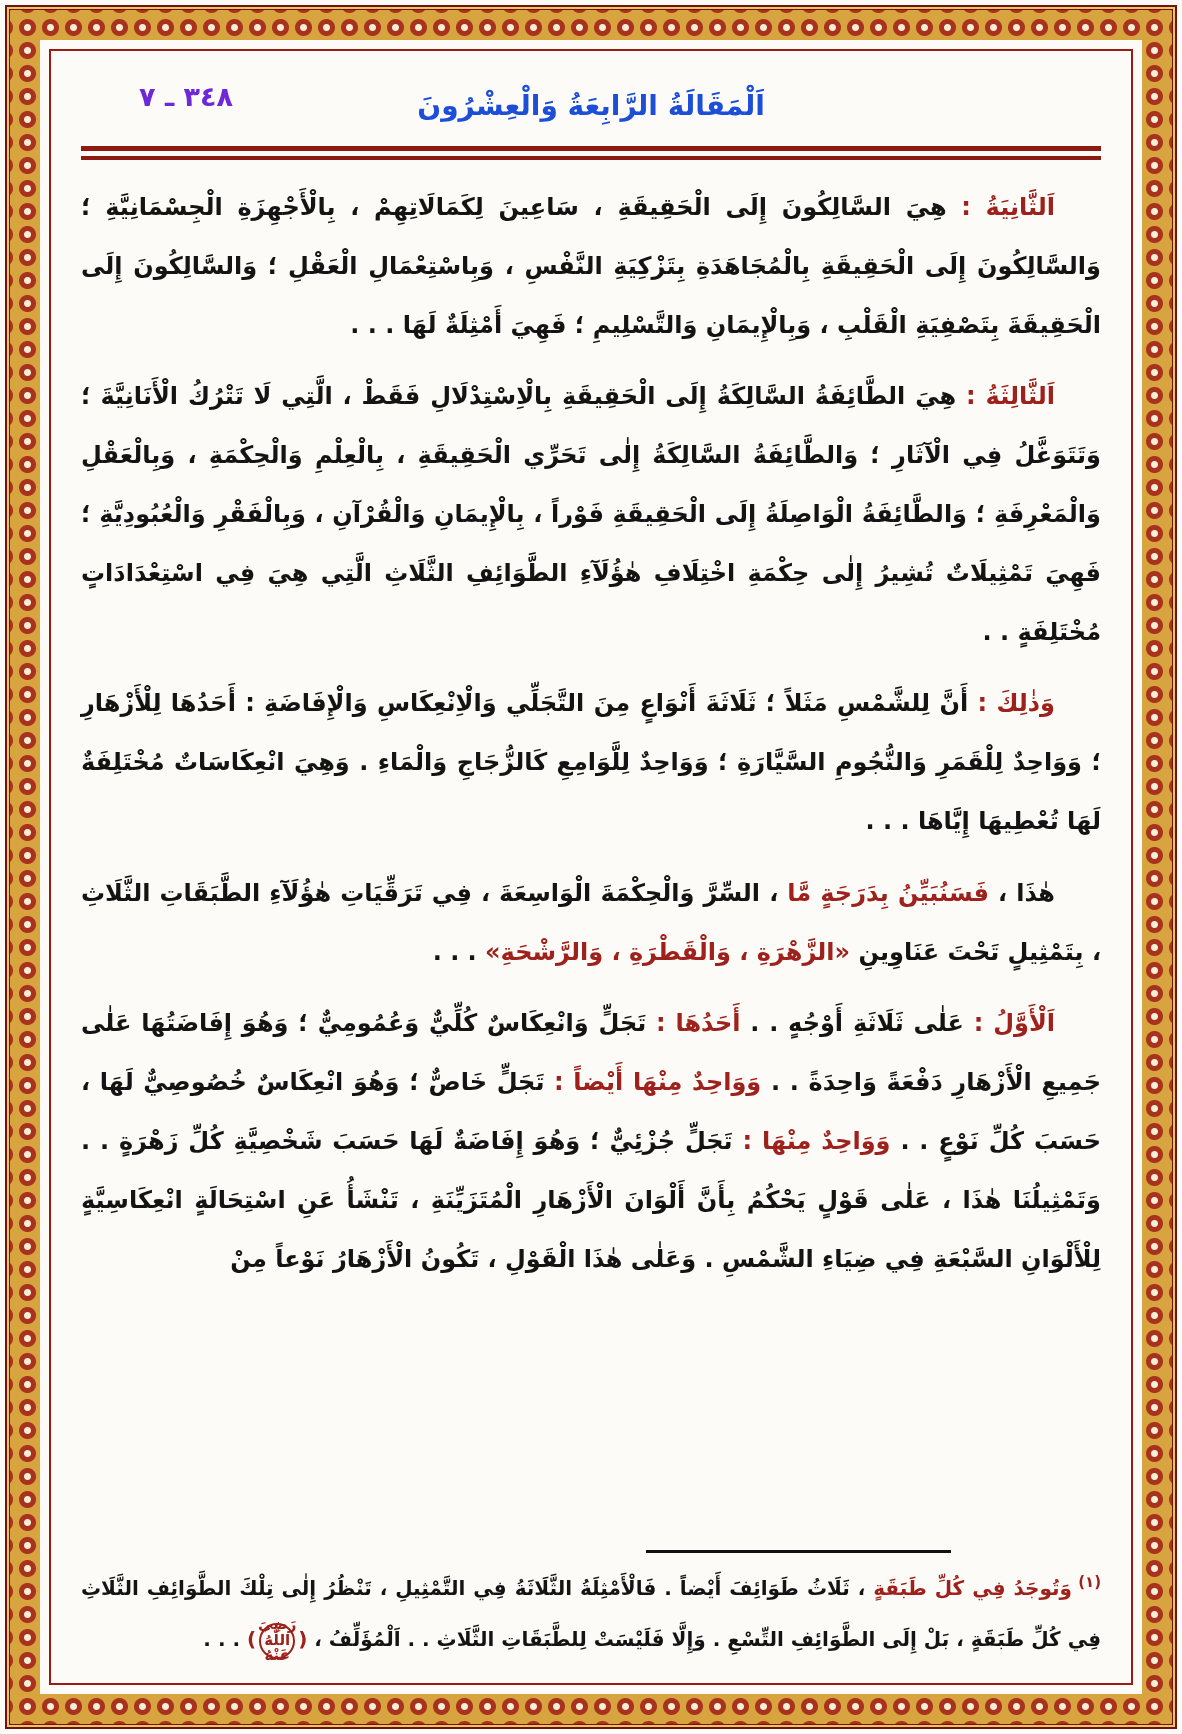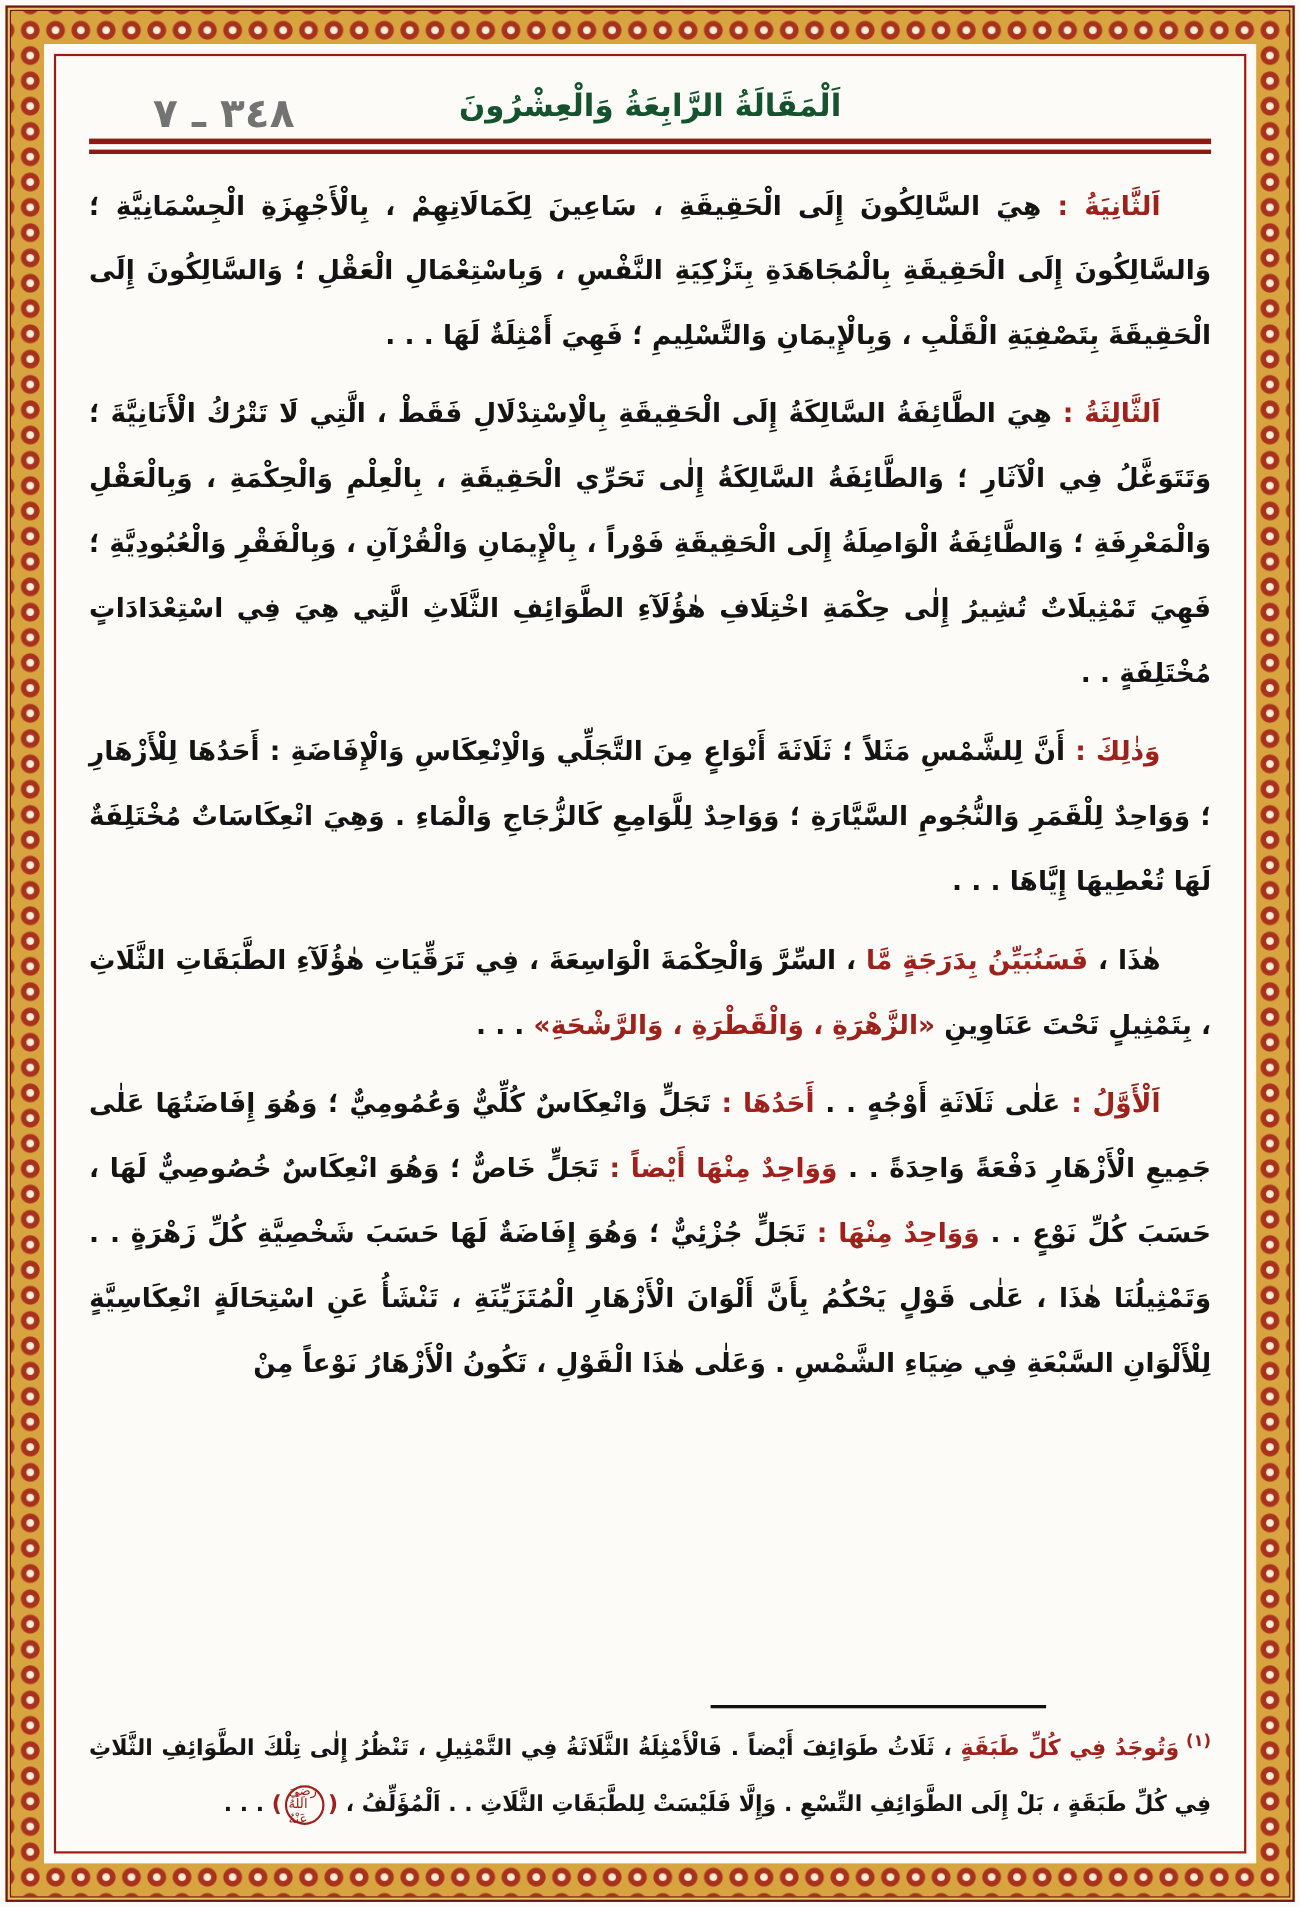--- a/index.html
+++ b/index.html
@@ -20,26 +20,26 @@
     border:1px solid #6f150d;
   }
   .gap{flex:1;display:flex;background:#fcfbf8;padding:9px;}
   .inner{
     flex:1;border:2px solid #9c1c12;
     padding:22px 30px 18px 30px;
     display:flex;flex-direction:column;
   }
   header{position:relative;text-align:center;padding:6px 0 10px 0;}
   h1{
-    margin:0;display:inline-block;
-    color:#14532d;font-size:28px;font-weight:bold;letter-spacing:0;
+    margin:10px;display:inline-block;
+    color:#1d4ed8;font-size:28px;font-weight:bold;letter-spacing:0;
   }
   .pagenum{
     position:absolute;left:58px;top:8px;
-    color:#737373;font-size:37px;font-weight:bold;
+    color:#6d28d9;font-size:27px;font-weight:bold;
   }
   .double-rule{
     height:5px;border-top:5px solid #8e1b12;border-bottom:4px solid #8e1b12;
     margin:4px 0 18px 0;
   }
   main{flex:1;}
   .para{
     margin:0 0 13px 0;
     color:#141414;font-size:24px;font-weight:bold;line-height:2.45;
     text-align:justify;
@@ -49,21 +49,21 @@
   .sup{font-size:15px;vertical-align:super;line-height:1;}
   .footnote-sep{
     height:0;border-top:3px solid #111;
     width:305px;margin:14px 150px 10px auto;
   }
   .footnote .para{font-size:20px;line-height:2.55;margin:0;}
   .seal{
     display:inline-flex;align-items:center;justify-content:center;
     width:36px;height:36px;border-radius:50%;
     border:2px solid #9e211b;color:#9e211b;
-    font-size:12px;font-weight:normal;line-height:1.05;text-align:left;
+    font-size:15px;font-weight:bold;line-height:1.05;text-align:center;
     vertical-align:middle;margin:0 3px;padding:1px;box-sizing:border-box;
     text-indent:0;
   }
 </style>
 </head>
 <body>
 
 <div class="page">
   <div class="frame1">
     <div class="band">

